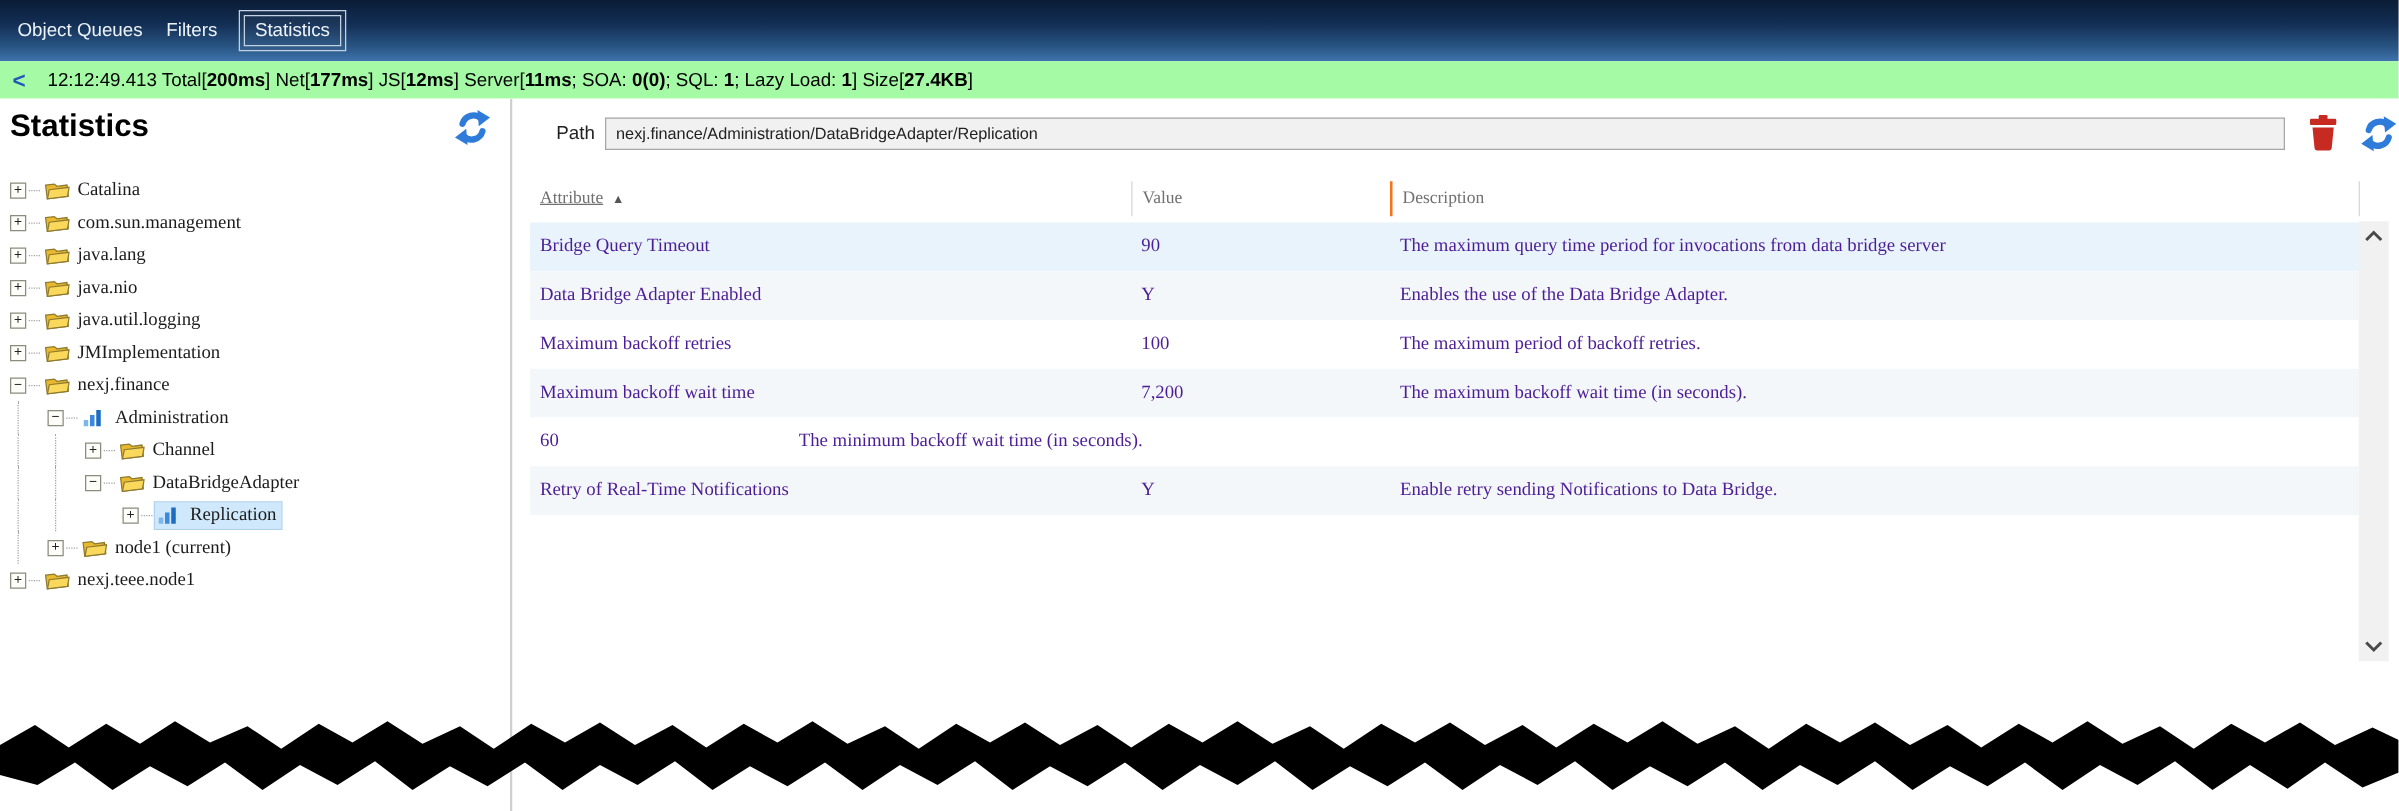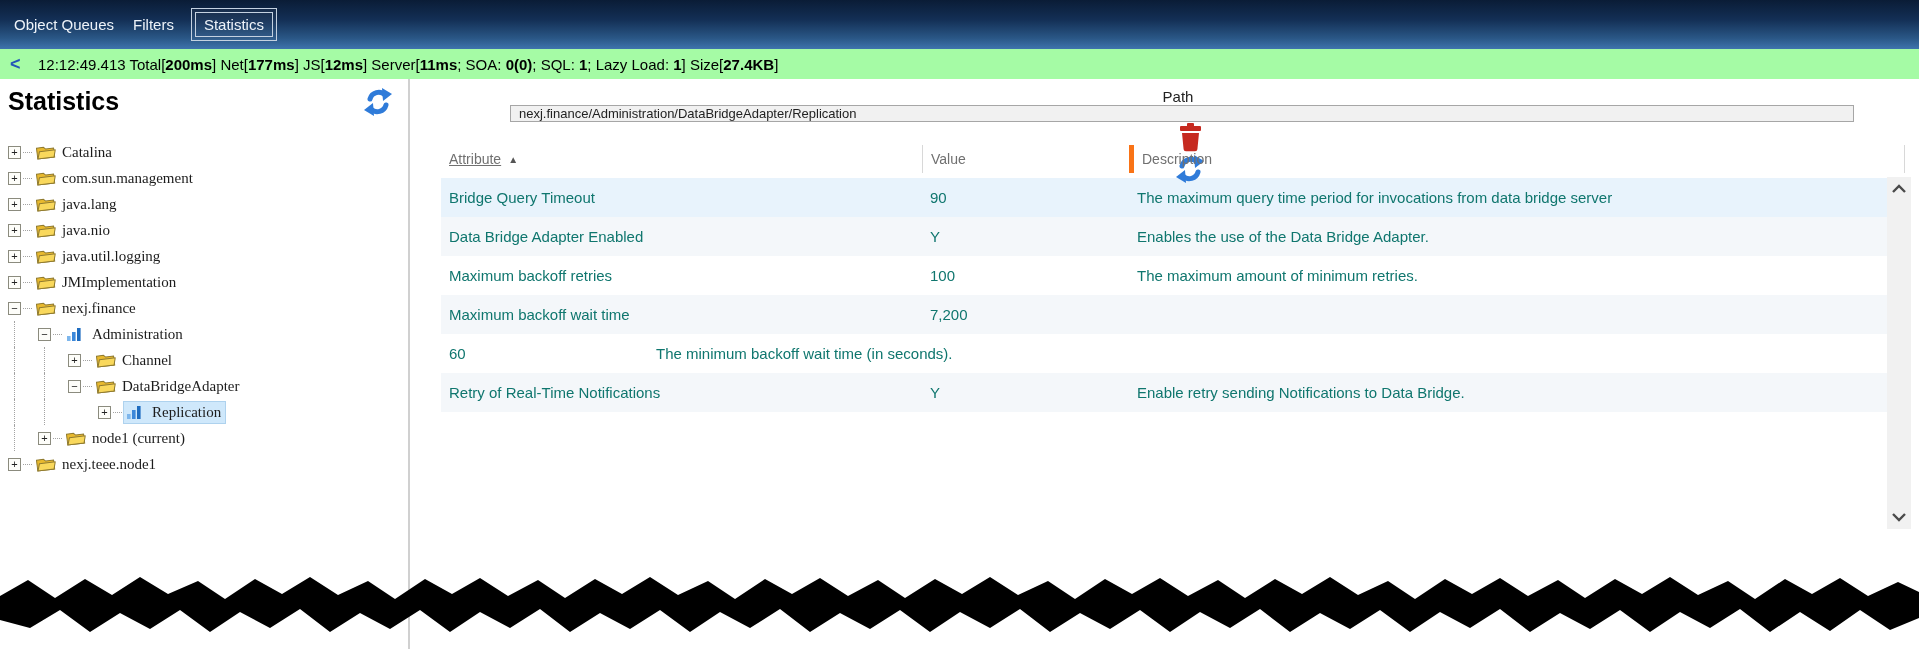--- a/index.html
+++ b/index.html
@@ -34,38 +34,38 @@
   .expander { width:13px; height:13px; flex:none; border:1px solid #8b8b7e; background:#fdfdf9;
               display:flex; align-items:center; justify-content:center;
               font-size:11px; line-height:1; color:#222; cursor:pointer; }
   .hdots { width:9px; height:0; border-top:1px dotted #a3a3a3; flex:none; margin:0 2px; }
   .tsel { display:flex; align-items:center; padding:2px 4px 2px 2px;font-family:Liberation Serif, serif; }
   .tsel.selected { background:#cfe8fb; outline:1px solid #aed2ee; }
   .ticon { width:20px; height:16px; flex:none; margin-right:6px; display:flex; align-items:center; }
 
   
   .content { flex:1; position:relative; background:#fff; }
-  .pathrow { height:46px; display:flex; align-items:center; padding:9px 0 0 35px;flex-direction:column; }
+  .pathrow { height:46px; display:flex; align-items:center; padding:9px 0 0 35px; }
   .path-label { font-size:15px; color:#222; margin-right:8px; }
   .path-input { width:1344px; height:26px; background:#f1f1f1; border:1px solid #a6a6a6;
                 font-size:13px; color:#222; padding:0 8px; font-family:inherit; }
   .icon-btn { background:none; border:none; cursor:pointer; display:flex; align-items:center; }
   .trash-btn { margin-left:17px; }
   .refresh-btn { margin-left:15px; }
 
   
-  .table { margin:15px 0 0 31px; width:1464px; }
+  .table { margin:15px 0 0 14px; width:1464px;font-family:Liberation Serif, serif; }
   .thead { display:flex; height:38px; align-items:center; color:#707070; font-size:14px; }
   .th { height:28px; display:flex; align-items:center; padding-left:8px; cursor:pointer; }
   .th.c0 { width:481px; }
   .th.c1 { width:207px; border-left:1px solid #d8d8d8; }
-  .th.c2 { width:776px; border-left:5px solid #f97316; border-right:1px solid #d8d8d8; }
+  .th.c2 { width:776px; border-left:2px solid #f97316; border-right:1px solid #d8d8d8; }
   .th-label.sorted { text-decoration:underline; }
   .sort-arrow { font-size:10px; color:#555; margin-left:7px; }
-  .tr { display:flex; height:39px; align-items:center; font-size:15px; color:#0f766e; }
+  .tr { display:flex; height:39px; align-items:center; font-size:15px; color:#4c1d95; }
   .td { padding-left:8px; overflow:hidden; white-space:nowrap; }
   .td.c0 { width:481px; }
   .td.c1 { width:207px; }
   .td.c2 { width:776px; }
 
   
   .scrollbar { position:absolute; top:98px; right:8px; width:24px; height:352px; background:#f1f1f1;
                display:flex; flex-direction:column; justify-content:space-between; align-items:center;
                padding:7px 0; }
   .scroll-btn { width:16px; height:10px; cursor:pointer; }
@@ -328,25 +328,26 @@
               <div class="td c2">The maximum query time period for invocations from data bridge server</div>
             </div>
             <div class="tr" style="background: rgb(244, 247, 250);">
               <div class="td c0">Data Bridge Adapter Enabled</div>
               <div class="td c1">Y</div>
               <div class="td c2">Enables the use of the Data Bridge Adapter.</div>
             </div>
             <div class="tr" style="background: rgb(255, 255, 255);">
               <div class="td c0">Maximum backoff retries</div>
               <div class="td c1">100</div>
-              <div class="td c2">The maximum amount of minimum retries.</div>
+              <div class="td c2">The maximum period of backoff retries.</div>
             </div>
             <div class="tr" style="background: rgb(244, 247, 250);">
               <div class="td c0">Maximum backoff wait time</div>
               <div class="td c1">7,200</div>
+              <div class="td c2">The maximum backoff wait time (in seconds).</div>
             </div>
             <div class="tr" style="background: rgb(255, 255, 255);">
               <div class="td c1">60</div>
               <div class="td c2">The minimum backoff wait time (in seconds).</div>
             </div>
             <div class="tr" style="background: rgb(244, 247, 250);">
               <div class="td c0">Retry of Real-Time Notifications</div>
               <div class="td c1">Y</div>
               <div class="td c2">Enable retry sending Notifications to Data Bridge.</div>
             </div>

